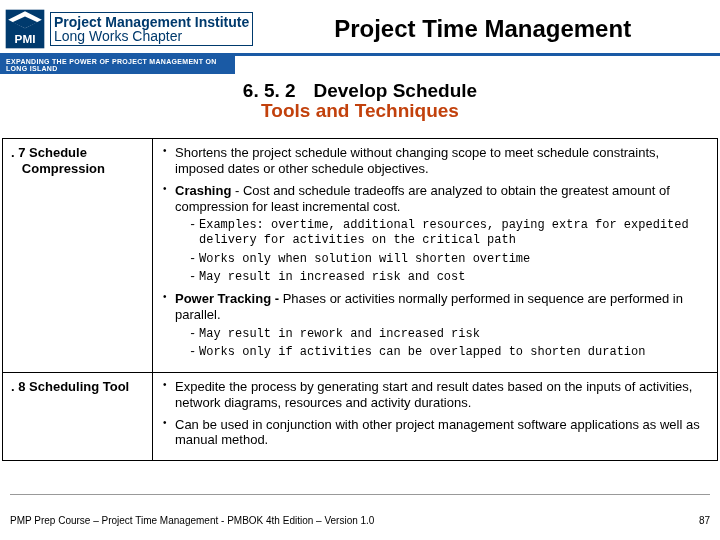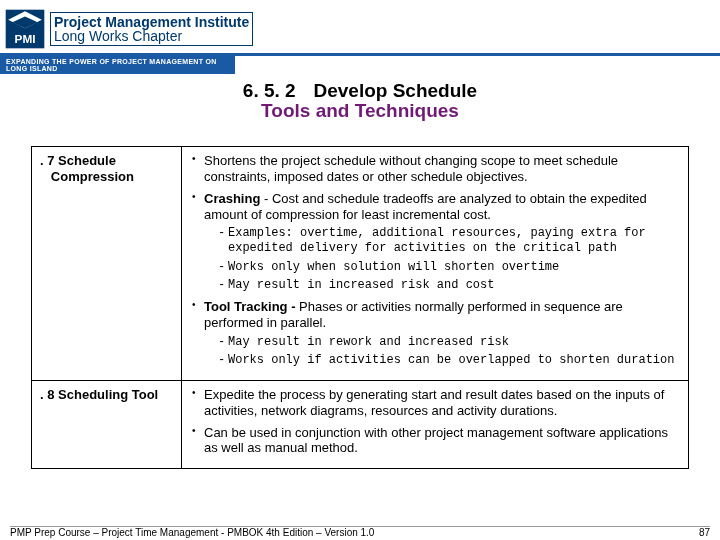--- a/index.html
+++ b/index.html
@@ -6,54 +6,55 @@
   html, body { width: 720px; height: 540px; font-family: Arial, Helvetica, sans-serif; background: #fff; color: #000; }
   .slide { position: relative; width: 720px; height: 540px; }
   .topbar { display: flex; align-items: center; border-bottom: 3px solid #1a5aa5; height: 56px; padding: 4px 8px 0 4px; }
   .logo-block { display: flex; align-items: center; gap: 4px; }
   .logo-svg { width: 42px; height: 42px; }
   .logo-text { display: flex; flex-direction: column; font-size: 14px; line-height: 1.0; color: #003a6d; border: 1px solid #003a6d; padding: 2px 3px; background: #fff; }
   .logo-text .l1 { font-weight: bold; }
   .subbar { background: #1a5aa5; color: #fff; font-size: 7px; font-weight: bold; letter-spacing: 0.3px; padding: 2px 6px; text-transform: uppercase; width: 235px; margin-left: 0; }
   .slide-title { flex: 1; text-align: center; font-size: 24px; font-weight: bold; }
   .top-wrap { display: flex; flex-direction: column; }
-  .section-head { text-align: center; margin-top: 6px; margin-bottom: 24px; }
+  .section-head { text-align: center; margin-top: 6px; margin-bottom: 16px; }
   .section-num { font-size: 19px; font-weight: bold; display: inline; }
   .section-label { font-size: 19px; font-weight: bold; display: inline; }
-  .section-sub { font-size: 19px; font-weight: bold; color: #701a75; margin-top: -2px; }
-  table.content { width: 658px; margin: 0 auto; border-collapse: collapse; font-size: 13px; line-height: 1.22; }
+  .section-sub { font-size: 19px; font-weight: bold; color: #c2410c; margin-top: -2px; }
+  table.content { width: 716px; margin: 0 auto; border-collapse: collapse; font-size: 13px; line-height: 1.22; }
   table.content td { border: 1px solid #000; vertical-align: top; padding: 6px 8px; }
   td.left { width: 150px; font-weight: bold; font-size: 13px; }
   ul.bul { list-style: none; padding-left: 2px; }
   ul.bul > li { position: relative; padding-left: 12px; margin-bottom: 6px; }
   ul.bul > li::before { content: "•"; position: absolute; left: 0; top: 0; font-size: 10px; }
   ul.dash { list-style: none; padding-left: 14px; margin-top: 4px; font-family: Liberation Mono, monospace; }
   ul.dash > li { position: relative; padding-left: 10px; margin-bottom: 4px; font-size: 12px; }
   ul.dash > li::before { content: "-"; position: absolute; left: 0; top: 0; }
-  .footer { position: absolute; bottom: 2px; left: 10px; right: 10px; display: flex; justify-content: space-between; font-size: 10px; border-top: 1px solid #999; padding-top: 0; }
+  .footer { position: absolute; bottom: 14px; left: 10px; right: 10px; display: flex; justify-content: space-between; font-size: 10px; border-top: 1px solid #999; padding-top: 20px; }
   .bold { font-weight: bold; }
 </style>
 </head>
 <body>
 <div class="slide">
 
   <div class="top-wrap">
     <div class="topbar">
       <div class="logo-block">
         <svg class="logo-svg" viewBox="0 0 50 50">
           <rect x="2" y="2" width="46" height="46" fill="#003a6d"></rect>
           <polygon points="25,4 45,14 25,24 5,14" fill="#fff"></polygon>
           <polygon points="25,10 40,17 25,24 10,17" fill="#003a6d"></polygon>
           <text x="25" y="42" text-anchor="middle" font-size="14" font-weight="bold" fill="#fff" font-family="Arial">PMI</text>
         </svg>
         <div class="logo-text">
           <span class="l1">Project Management Institute</span>
           <span>Long Works Chapter</span>
         </div>
       </div>
+      <div class="slide-title">Project Time Management</div>
     </div>
     <div class="subbar">Expanding the Power of Project Management on Long Island</div>
   </div>
 
   <div class="section-head">
     <div>
       <span class="section-num">6. 5. 2</span>
       <span>&nbsp;&nbsp;</span>
       <span class="section-label">Develop Schedule</span>
     </div>
@@ -65,29 +66,29 @@
         <tr>
       <td class="left">
         <span>. 7 </span>
         <span>Schedule</span><br>
         &nbsp;&nbsp;&nbsp;<span>Compression</span>
       </td>
       <td>
         <ul class="bul">
           <li><span>Shortens the project schedule without changing scope to meet schedule constraints, imposed dates or other schedule objectives.</span></li>
           <li>
-            <span class="bold">Crashing</span><span> - Cost and schedule tradeoffs are analyzed to obtain the expedited amount of compression for least incremental cost.</span>
+            <span class="bold">Crashing</span><span> - Cost and schedule tradeoffs are analyzed to obtain the greatest amount of compression for least incremental cost.</span>
             <ul class="dash">
               <li>Examples: overtime, additional resources, paying extra for expedited delivery for activities on the critical path</li>
               <li>Works only when solution will shorten overtime</li>
               <li>May result in increased risk and cost</li>
             </ul>
           </li>
           <li>
-            <span class="bold">Tool Tracking -</span><span> Phases or activities normally performed in sequence are performed in parallel.</span>
+            <span class="bold">Power Tracking -</span><span> Phases or activities normally performed in sequence are performed in parallel.</span>
             <ul class="dash">
               <li>May result in rework and increased risk</li>
               <li>Works only if activities can be overlapped to shorten duration</li>
             </ul>
           </li>
         </ul>
       </td>
     </tr>
     <tr>
       <td class="left">

